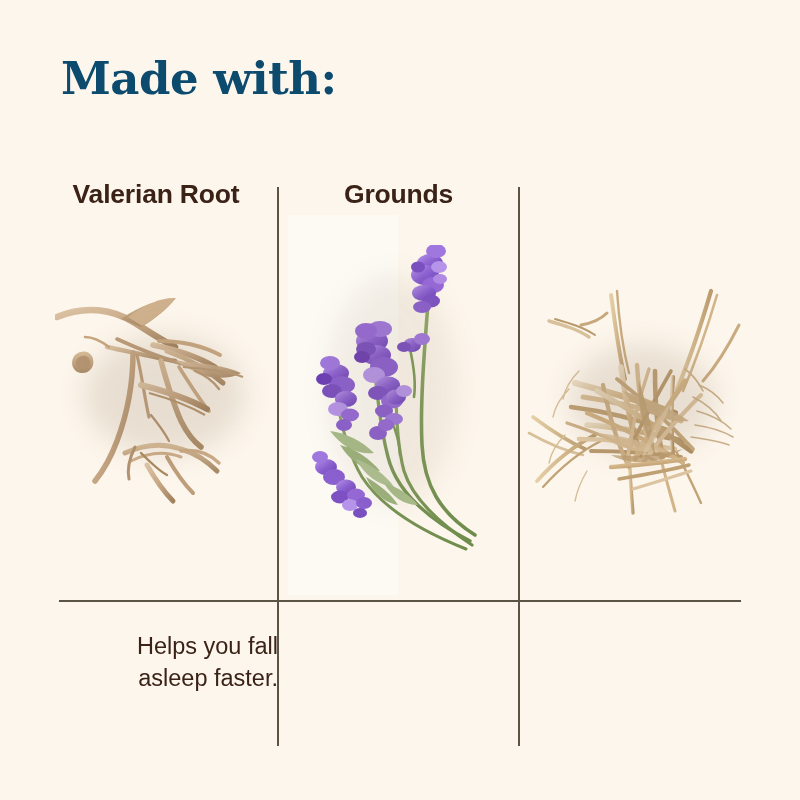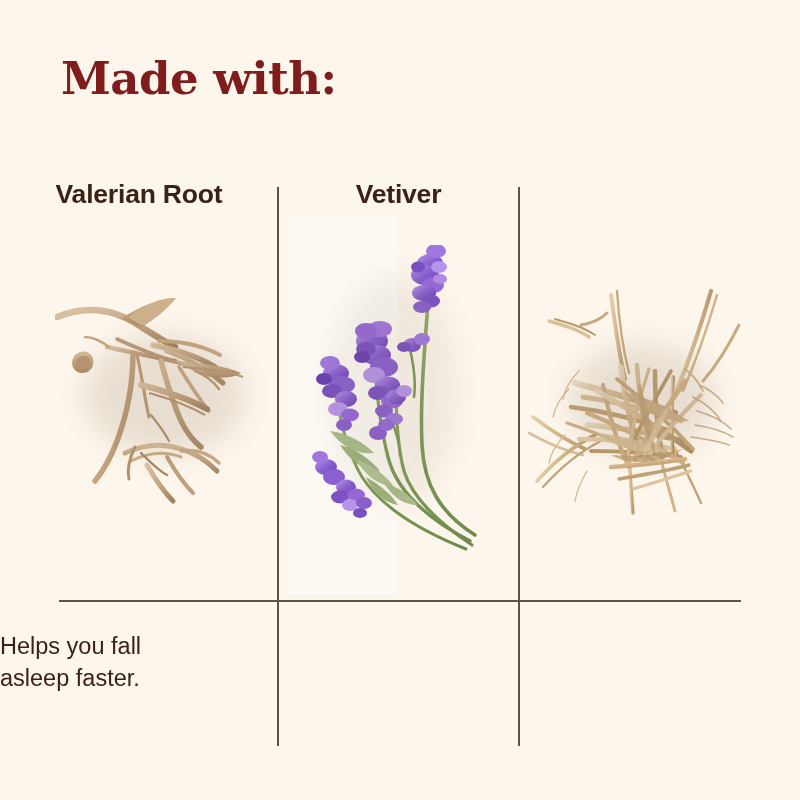--- a/index.html
+++ b/index.html
@@ -23,21 +23,21 @@
 
   
   .poster-title {
     position: absolute;
     left: 61px;
     top: 56px;
     font-family: "DejaVu Serif", "Liberation Serif", serif;
     font-size: 45px;
     font-weight: 700;
     letter-spacing: -0.5px;
-    color: #7f1d1d;
+    color: #0c4a6e;
     line-height: 1;
     white-space: nowrap;
   }
 
   
   .lavender-panel {
     position: absolute;
     left: 288px;
     top: 215px;
     width: 110px;
@@ -85,30 +85,30 @@
     top: 180px;
     left: 0;
     width: 100%;
     text-align: center;
     font-size: 26.5px;
     font-weight: 700;
     letter-spacing: -0.2px;
     color: #3a2217;
     line-height: 1.1;
   }
-  .column.c1 .col-header { padding-right: 16px; }
+  .column.c1 .col-header { padding-right: 16px; margin-left: 17px; }
   .column.c2 .col-header { padding-right: 2px; }
   .column.c3 .col-header { padding-left: 8px; }
 
   .col-caption {
     position: absolute;
     top: 631px;
     left: 0;
     width: 100%;
-    text-align: left;
+    text-align: right;
     font-size: 23.5px;
     font-weight: 400;
     color: #3a2217;
     line-height: 1.35;
     white-space: pre-line;
   }
   .column.c1 .col-caption { padding-right: 16px; }
   .column.c2 .col-caption { padding-right: 2px; }
   .column.c3 .col-caption { padding-left: 8px; }
 
@@ -369,19 +369,19 @@
 
   <div class="columns">
 
     <div class="column c1">
       <div class="col-header">Valerian Root</div>
       <div class="col-caption">Helps you fall
 asleep faster.</div>
     </div>
 
     <div class="column c2">
-      <div class="col-header">Vetiver</div>
+      <div class="col-header">Grounds</div>
     </div>
 
 
   </div>
 
 </div>
 
 </body></html>

